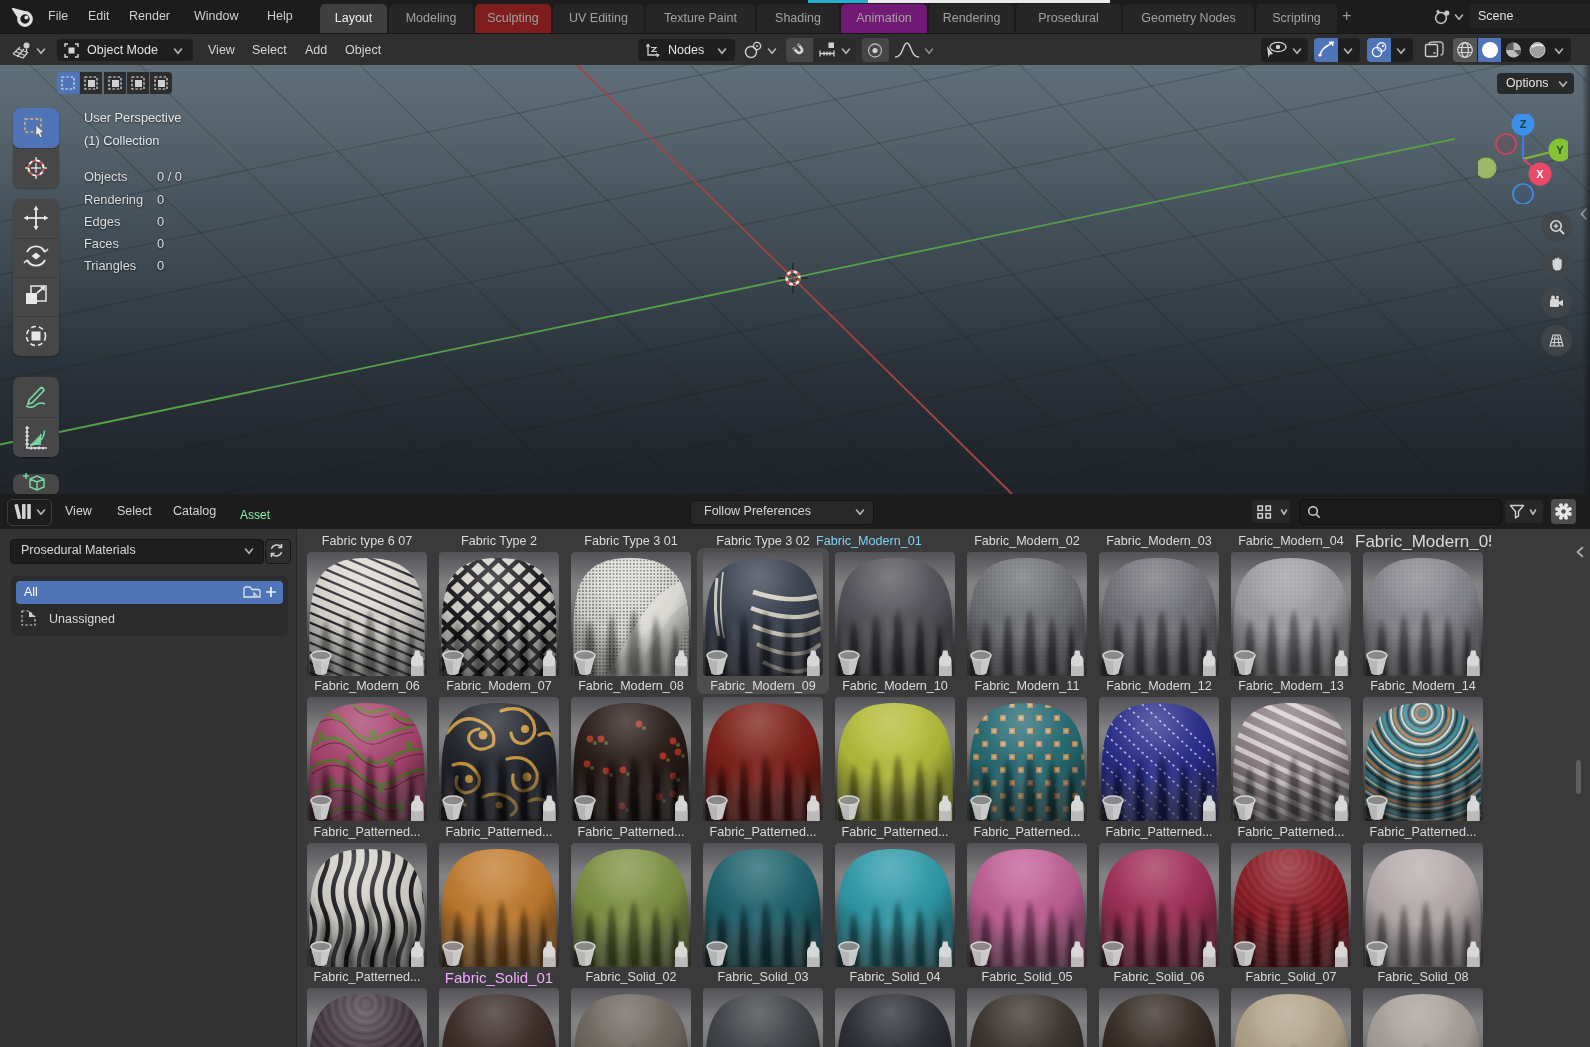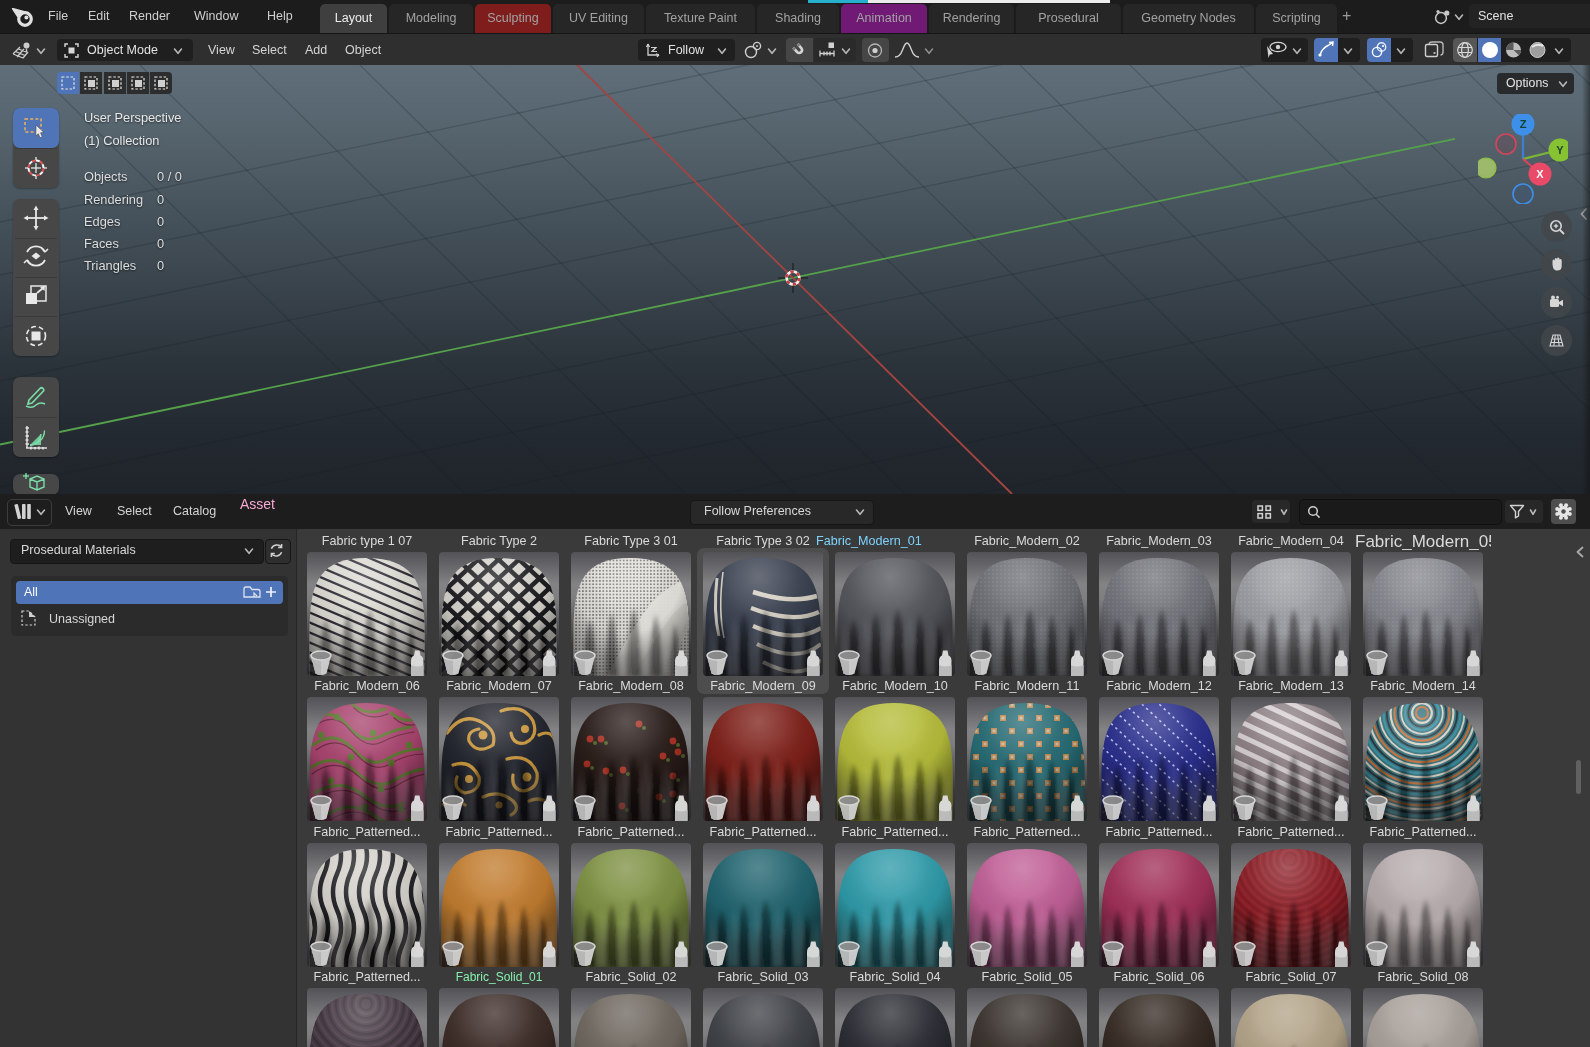--- a/index.html
+++ b/index.html
@@ -290,21 +290,21 @@
     <div class="tx" style="left:305px;top:9px;font-size:12.5px;color:#d4d4d4">Add</div>
     <div class="tx" style="left:345px;top:9px;font-size:12.5px;color:#d4d4d4">Object</div>
     <div class="ab" style="left:638px;top:5px;width:97px;height:22px;background:#1f1f1f;border-radius:4px"></div>
     <svg class="ab" style="left:645px;top:8px" width="17" height="16" viewBox="0 0 17 16">
 <g stroke="#d0d0d0" stroke-width="1.3" fill="none">
         <path d="M3,2 L3,13 L14,13"></path>
 <path d="M3,2 L1.5,5 M3,2 L4.5,5 M14,13 L11,11.8 M14,13 L11.8,14.8"></path>
 <path d="M6,5.5 L11,5.5 L7,9.5 L12,9.5" stroke-width="1.2"></path>
       </g>
     </svg>
-    <div class="tx" style="left:668px;top:9px;font-size:12.5px;color:#e2e2e2">Follow</div>
+    <div class="tx" style="left:668px;top:9px;font-size:12.5px;color:#e2e2e2">Nodes</div>
     <svg style="position:absolute;left:717.0px;top:13px" width="10" height="8" viewBox="0 0 10 8">
       <path d="M1.5 2 L5.0 6.3 L8.5 2" fill="none" stroke="#b8b8b8" stroke-width="1.6" stroke-linecap="round" stroke-linejoin="round"></path>
     </svg>
     <svg class="ab" style="left:744px;top:7px" width="20" height="18" viewBox="0 0 20 18">
 <g stroke="#cfcfcf" stroke-width="1.4" fill="none">
         <circle cx="7" cy="11" r="5.5"></circle>
         <circle cx="13" cy="5" r="3.6"></circle>
 <circle cx="13" cy="5" r="1" fill="#cfcfcf" stroke="none"></circle>
       </g>
     </svg>
@@ -414,21 +414,21 @@
 <rect x="8" y="1" width="3.6" height="15" rx="0.8"></rect>
         <rect x="13.2" y="1" width="3.6" height="15" rx="0.8"></rect>
       </g>
     </svg>
     <svg style="position:absolute;left:36.0px;top:14px" width="10" height="8" viewBox="0 0 10 8">
       <path d="M1.5 2 L5.0 6.3 L8.5 2" fill="none" stroke="#b8b8b8" stroke-width="1.6" stroke-linecap="round" stroke-linejoin="round"></path>
     </svg>
     <div class="tx" style="left:65px;top:10px;font-size:12.5px;color:#d4d4d4">View</div>
     <div class="tx" style="left:117px;top:10px;font-size:12.5px;color:#d4d4d4">Select</div>
     <div class="tx" style="left:173px;top:10px;font-size:12.5px;color:#d4d4d4">Catalog</div>
-    <div class="tx" style="left:240px;top:2px;font-size:14px;color:#f9a8d4">Asset</div>
+    <div class="tx" style="left:240px;top:14px;font-size:12px;color:#86efac">Asset</div>
     <div class="ab" style="left:690px;top:6px;width:182px;height:23px;background:#282828;border-radius:4px;border:1px solid #151515"></div>
     <div class="tx" style="left:704px;top:10px;font-size:12.5px;color:#d8d8d8">Follow Preferences</div>
     <svg style="position:absolute;left:855.0px;top:14px" width="10" height="8" viewBox="0 0 10 8">
       <path d="M1.5 2 L5.0 6.3 L8.5 2" fill="none" stroke="#b8b8b8" stroke-width="1.6" stroke-linecap="round" stroke-linejoin="round"></path>
     </svg>
     <div class="ab" style="left:1252px;top:6px;width:38px;height:23px;background:#282828;border-radius:4px"></div>
     <svg class="ab" style="left:1257px;top:11px" width="15" height="14" viewBox="0 0 15 14">
 <g fill="none" stroke="#d2d2d2" stroke-width="1.5">
         <rect x="1" y="1" width="4.4" height="4.4"></rect>
         <rect x="9" y="1" width="4.4" height="4.4"></rect>
@@ -489,21 +489,21 @@
 <path d="M29,3 L29,13 M24,8 L34,8" stroke="#eef2fa" stroke-width="1.7"></path>
     </svg>
     <svg class="ab" style="left:20px;top:80px" width="17" height="18" viewBox="0 0 17 18">
 <path d="M2,2 L9,2 L15,8 L15,16 L2,16 Z" fill="none" stroke="#cfcfcf" stroke-width="1.2" stroke-dasharray="2.4 2"></path>
 <path d="M9,2 L9,8 L15,8 Z" fill="#cfcfcf"></path>
     </svg>
     <div class="tx" style="left:49px;top:83px;font-size:12.5px;color:#d8d8d8">Unassigned</div>
   </div>
 <div style="position:absolute;left:297px;top:529px;width:1293px;height:518px;overflow:hidden;background:#3a3a3a">
     <div style="position:absolute;left:400px;top:19px;width:132px;height:146px;background:#4d4d4d;border-radius:7px"></div>
-    <div style="position:absolute;left:2px;top:4px;width:136px;height:17px;line-height:17px;text-align:center;font-size:12.6px;color:#dadada;white-space:nowrap;overflow:hidden">Fabric type 1 07</div>
+    <div style="position:absolute;left:2px;top:4px;width:136px;height:17px;line-height:17px;text-align:center;font-size:12.6px;color:#dadada;white-space:nowrap;overflow:hidden">Fabric type 6 07</div>
     <div style="position:absolute;left:134px;top:4px;width:136px;height:17px;line-height:17px;text-align:center;font-size:12.6px;color:#dadada;white-space:nowrap;overflow:hidden">Fabric Type 2</div>
     <div style="position:absolute;left:266px;top:4px;width:136px;height:17px;line-height:17px;text-align:center;font-size:12.6px;color:#dadada;white-space:nowrap;overflow:hidden">Fabric Type 3 01</div>
     <div style="position:absolute;left:398px;top:4px;width:136px;height:17px;line-height:17px;text-align:center;font-size:12.6px;color:#dadada;white-space:nowrap;overflow:hidden">Fabric Type 3 02</div>
     <div style="position:absolute;left:519px;top:4px;width:136px;height:17px;line-height:17px;font-size:12.6px;color:#7dd3fc;white-space:nowrap;overflow:hidden">Fabric_Modern_01</div>
     <div style="position:absolute;left:662px;top:4px;width:136px;height:17px;line-height:17px;text-align:center;font-size:12.6px;color:#dadada;white-space:nowrap;overflow:hidden">Fabric_Modern_02</div>
     <div style="position:absolute;left:794px;top:4px;width:136px;height:17px;line-height:17px;text-align:center;font-size:12.6px;color:#dadada;white-space:nowrap;overflow:hidden">Fabric_Modern_03</div>
     <div style="position:absolute;left:926px;top:4px;width:136px;height:17px;line-height:17px;text-align:center;font-size:12.6px;color:#dadada;white-space:nowrap;overflow:hidden">Fabric_Modern_04</div>
     <div style="position:absolute;left:1058px;top:4px;width:136px;height:17px;line-height:17px;text-align:center;font-size:17px;color:#dadada;white-space:nowrap;overflow:hidden">Fabric_Modern_05</div>
     <div style="position:absolute;left:10px;top:23px;width:120px;height:124px;border-radius:4px;overflow:hidden">
       <svg width="120" height="124" viewBox="0 0 120 124" style="display:block">
@@ -1668,21 +1668,21 @@
           <path d="M4,104 L8.5,121.5 Q14,124.5 19.5,121.5 L24,104 Z" fill="#d2d2d2"></path>
           <path d="M4,104 L8.5,121.5 Q10,122.5 14,123 L14,104 Z" fill="#bdbdbd"></path>
           <ellipse cx="14" cy="103.5" rx="10" ry="4.4" fill="#8f8f8f" stroke="#dedede" stroke-width="1.5"></ellipse>
         </g>
         <g opacity="0.97">
           <path d="M104,124 L104,109 Q104,104.5 107,103.5 L108,98.5 L112.5,98.5 L113.5,103.5 Q116.5,104.5 116.5,109 L116.5,124 Z" fill="#dcdcdc"></path>
           <path d="M104,113 Q110,116 116.5,113 L116.5,124 L104,124 Z" fill="#bfbfbf"></path>
         </g>
       </svg>
     </div>
-    <div style="position:absolute;left:134px;top:440px;width:136px;height:17px;line-height:17px;text-align:center;font-size:12px;color:#86efac;white-space:nowrap;overflow:hidden">Fabric_Solid_01</div>
+    <div style="position:absolute;left:134px;top:440px;width:136px;height:17px;line-height:17px;text-align:center;font-size:15px;color:#f0abfc;white-space:nowrap;overflow:hidden">Fabric_Solid_01</div>
     <div style="position:absolute;left:274px;top:314px;width:120px;height:124px;border-radius:4px;overflow:hidden">
       <svg width="120" height="124" viewBox="0 0 120 124" style="display:block">
         <rect width="120" height="124" fill="url(#bgG)"></rect>
         <clipPath id="c29">
           <path d="M2.5,124 L2.5,78 C2.5,26 16,6.5 59,6 C102,6.5 117.5,25 117.5,76 L117.5,124 Z"></path>
         </clipPath>
         <path d="M2.5,124 L2.5,78 C2.5,26 16,6.5 59,6 C102,6.5 117.5,25 117.5,76 L117.5,124 Z" fill="#7e9143"></path>
         <path d="M2.5,124 L2.5,78 C2.5,26 16,6.5 59,6 C102,6.5 117.5,25 117.5,76 L117.5,124 Z" fill="url(#shadeG)"></path>
         <g filter="url(#fblur)" clip-path="url(#c29)">
           <path d="M11,124 Q10,96 19,66 Q26,96 27,124 Z" fill="rgba(8,8,10,0.38)"></path>

